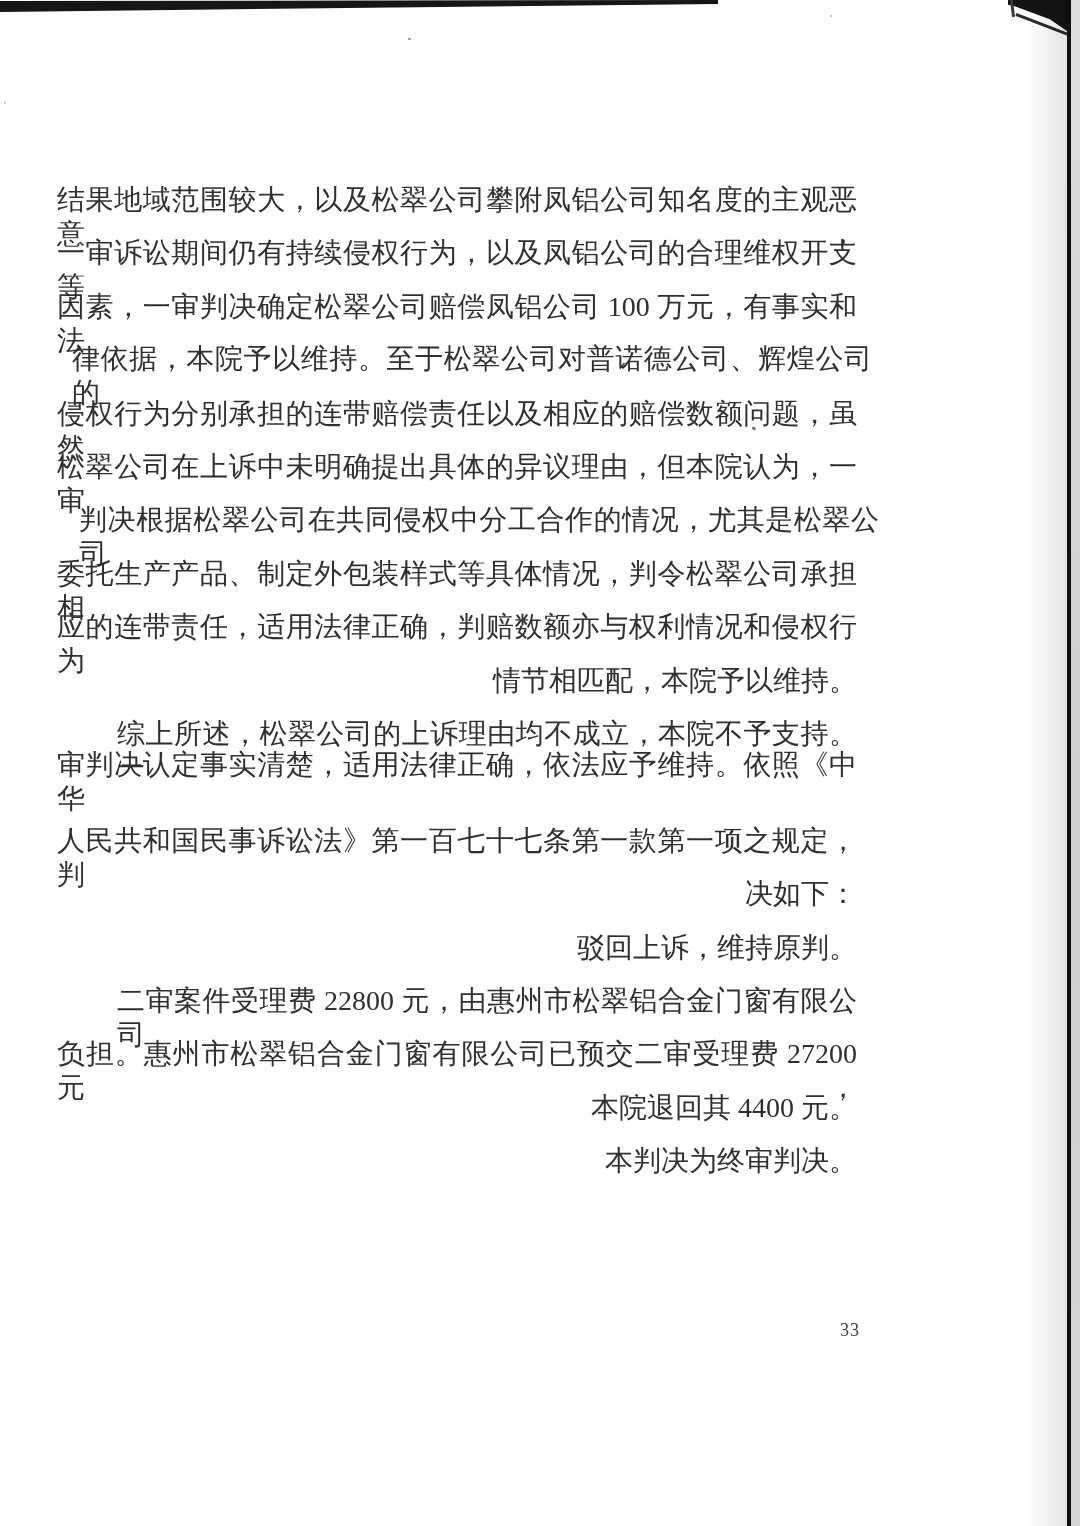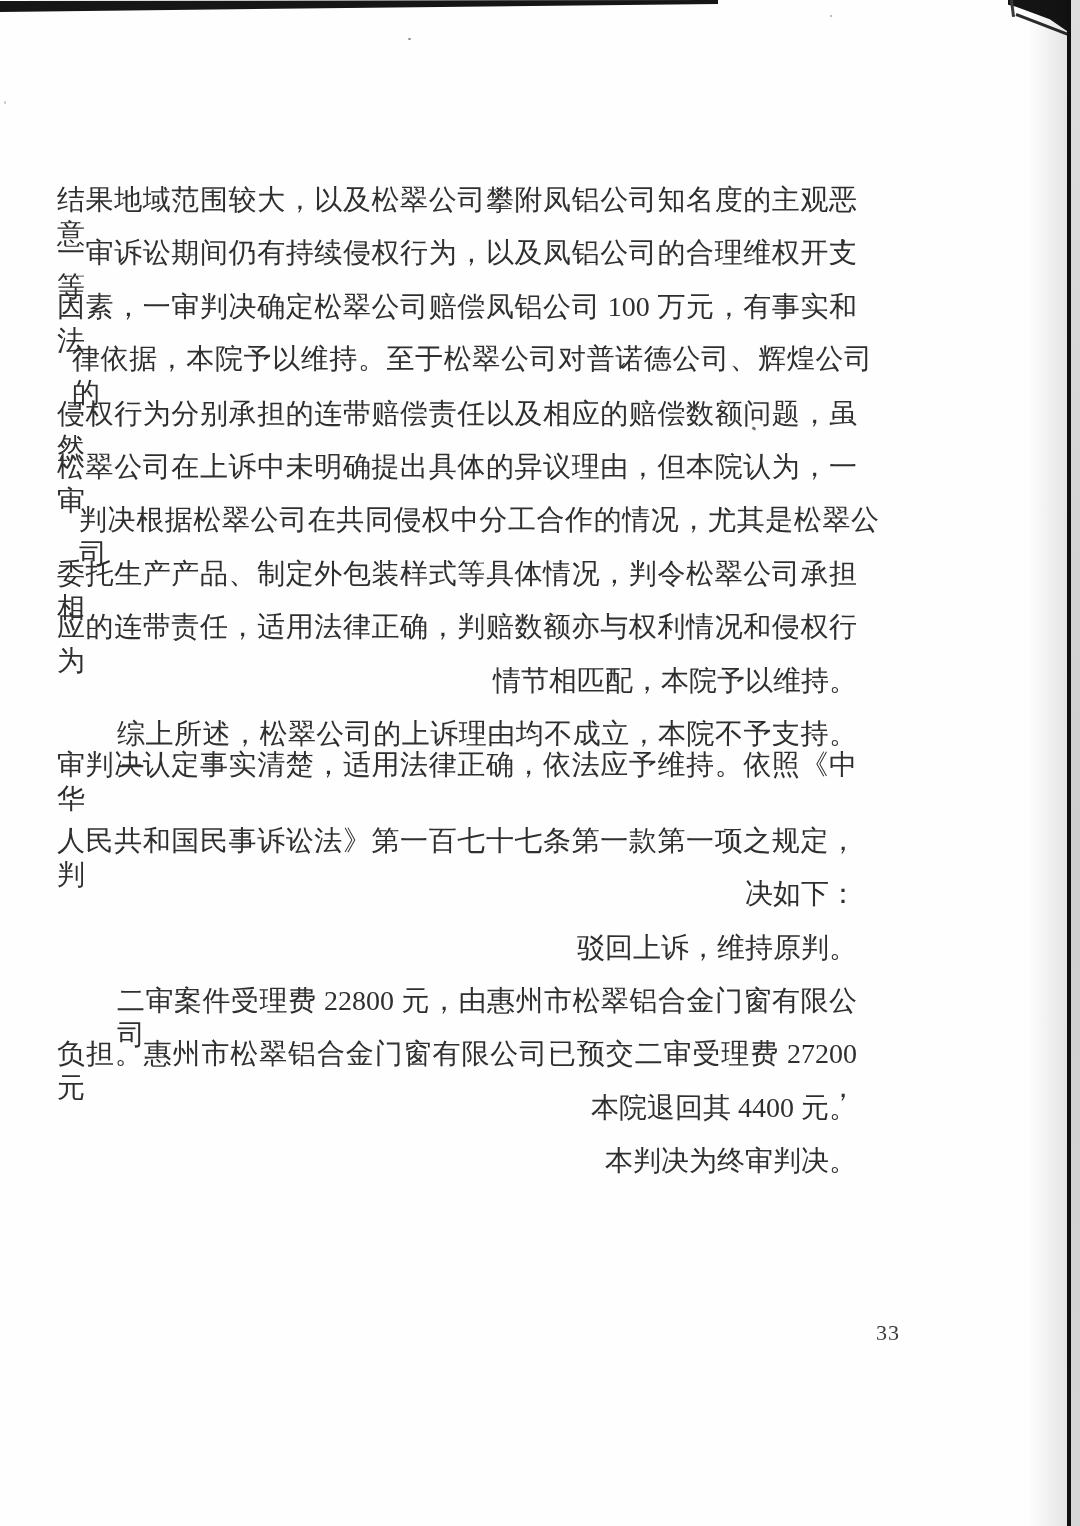--- a/index.html
+++ b/index.html
@@ -35,23 +35,23 @@
     text-align-last: justify;
     text-justify: inter-ideograph;
   }
   .doc-line.ind {
     left: 117px;
     width: 740px;
   }
 
   .page-number {
     position: absolute;
-    left: 876px;
+    left: 840px;
     top: 1320px;
-    font-size: 22px;
+    font-size: 18px;
     color: #3c3c3c;
     letter-spacing: 1px;
   }
 
   
   .scan-top-edge {
     position: absolute;
     left: 0; top: 0;
     width: 718px; height: 13px;
     background: #161616;

